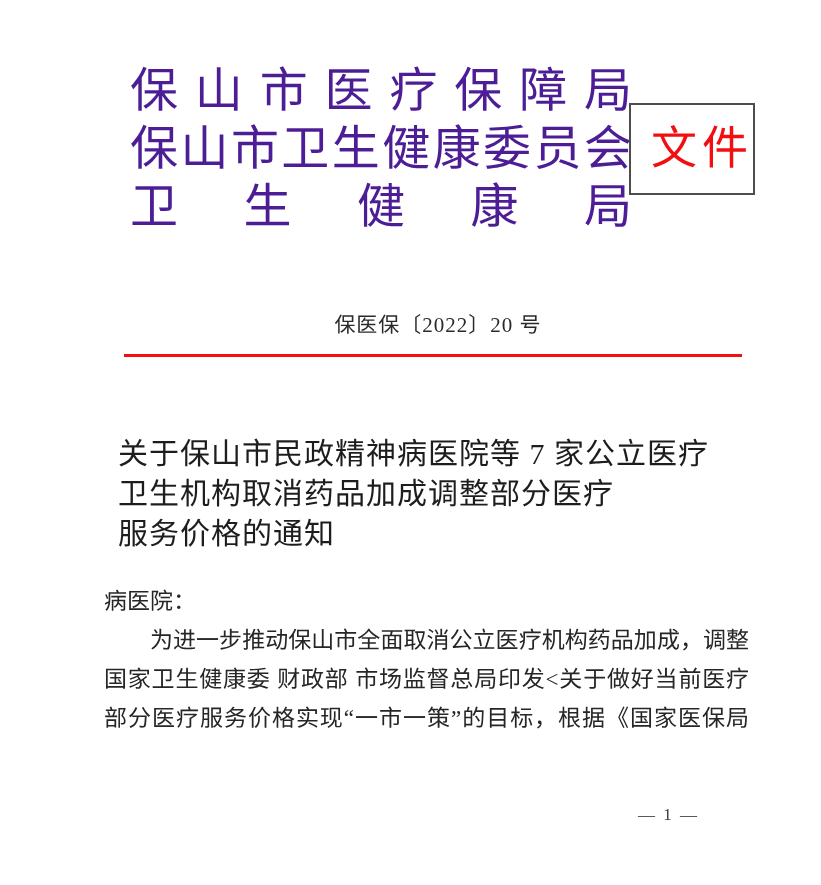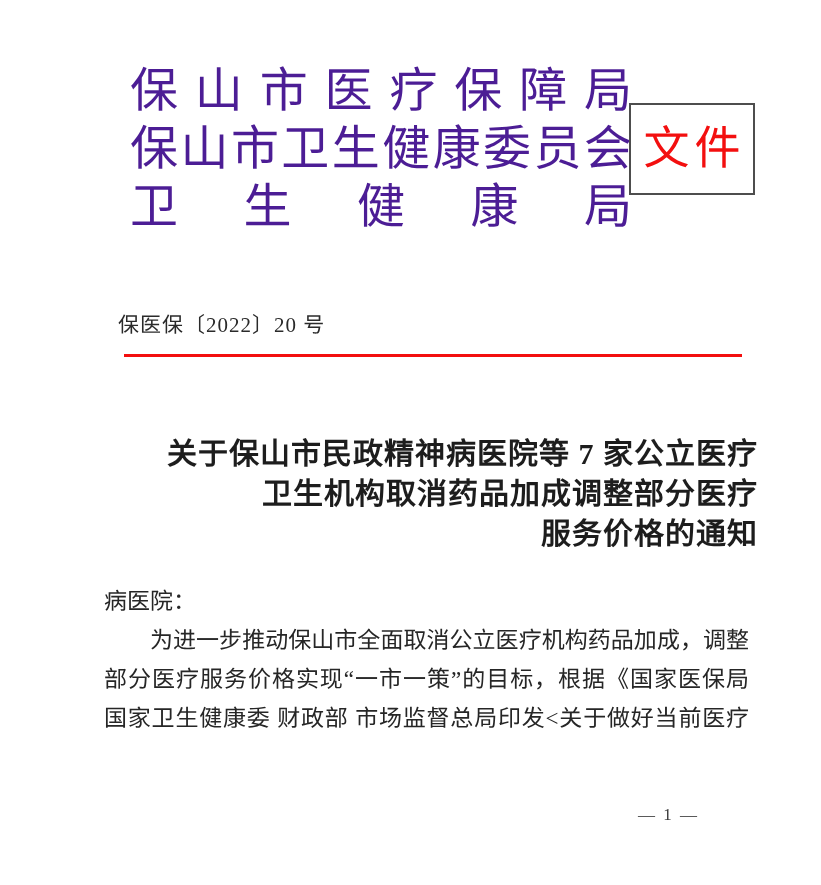--- a/index.html
+++ b/index.html
@@ -37,38 +37,38 @@
   .doc-type-box {
     position: absolute;
     left: 629px;
     top: 103px;
     width: 122px;
     height: 88px;
     border: 2px solid #4d4d4d;
     background: #ffffff;
     display: flex;
     align-items: center;
-    justify-content: center;
+    justify-content: flex-end;
   }
   .doc-type-label {
     color: #f30f0f;
     font-size: 46px;
     letter-spacing: 5px;
     padding-left: 5px;
     line-height: 1;
     white-space: nowrap;
   }
 
   
   .doc-number {
     position: absolute;
     left: 118px;
     top: 308px;
     width: 640px;
-    text-align: left;
+    text-align: center;
     color: #2a2a2a;
     font-size: 21px;
     letter-spacing: 1px;
     white-space: nowrap;
   }
 
   
   .red-line {
     position: absolute;
     left: 124px;
@@ -77,23 +77,23 @@
     height: 3px;
     background: #f30f0f;
   }
 
   
   .title-block {
     position: absolute;
     left: 118px;
     top: 434px;
     width: 640px;
-    text-align: right;
+    text-align: left;
     color: #1d1d1d;
-    font-weight: bold;
+    font-weight: normal;
     font-size: 30px;
     line-height: 40px;
     letter-spacing: 1px;
   }
 
   
   .body-block {
     position: absolute;
     left: 104px;
     top: 582px;
@@ -147,19 +147,19 @@
 
   <div class="title-block">
     <div>关于保山市民政精神病医院等 7 家公立医疗</div>
     <div>卫生机构取消药品加成调整部分医疗</div>
     <div>服务价格的通知</div>
   </div>
 
   <div class="body-block">
     <div class="body-line no-stretch">病医院：</div>
     <div class="body-line indent">为进一步推动保山市全面取消公立医疗机构药品加成，调整</div>
+    <div class="body-line">国家卫生健康委 财政部 市场监督总局印发&lt;关于做好当前医疗</div>
     <div class="body-line">部分医疗服务价格实现“一市一策”的目标，根据《国家医保局</div>
-    <div class="body-line">国家卫生健康委 财政部 市场监督总局印发&lt;关于做好当前医疗</div>
   </div>
 
   <div class="page-number">— 1 —</div>
 
 </div>
 
 </body></html>

